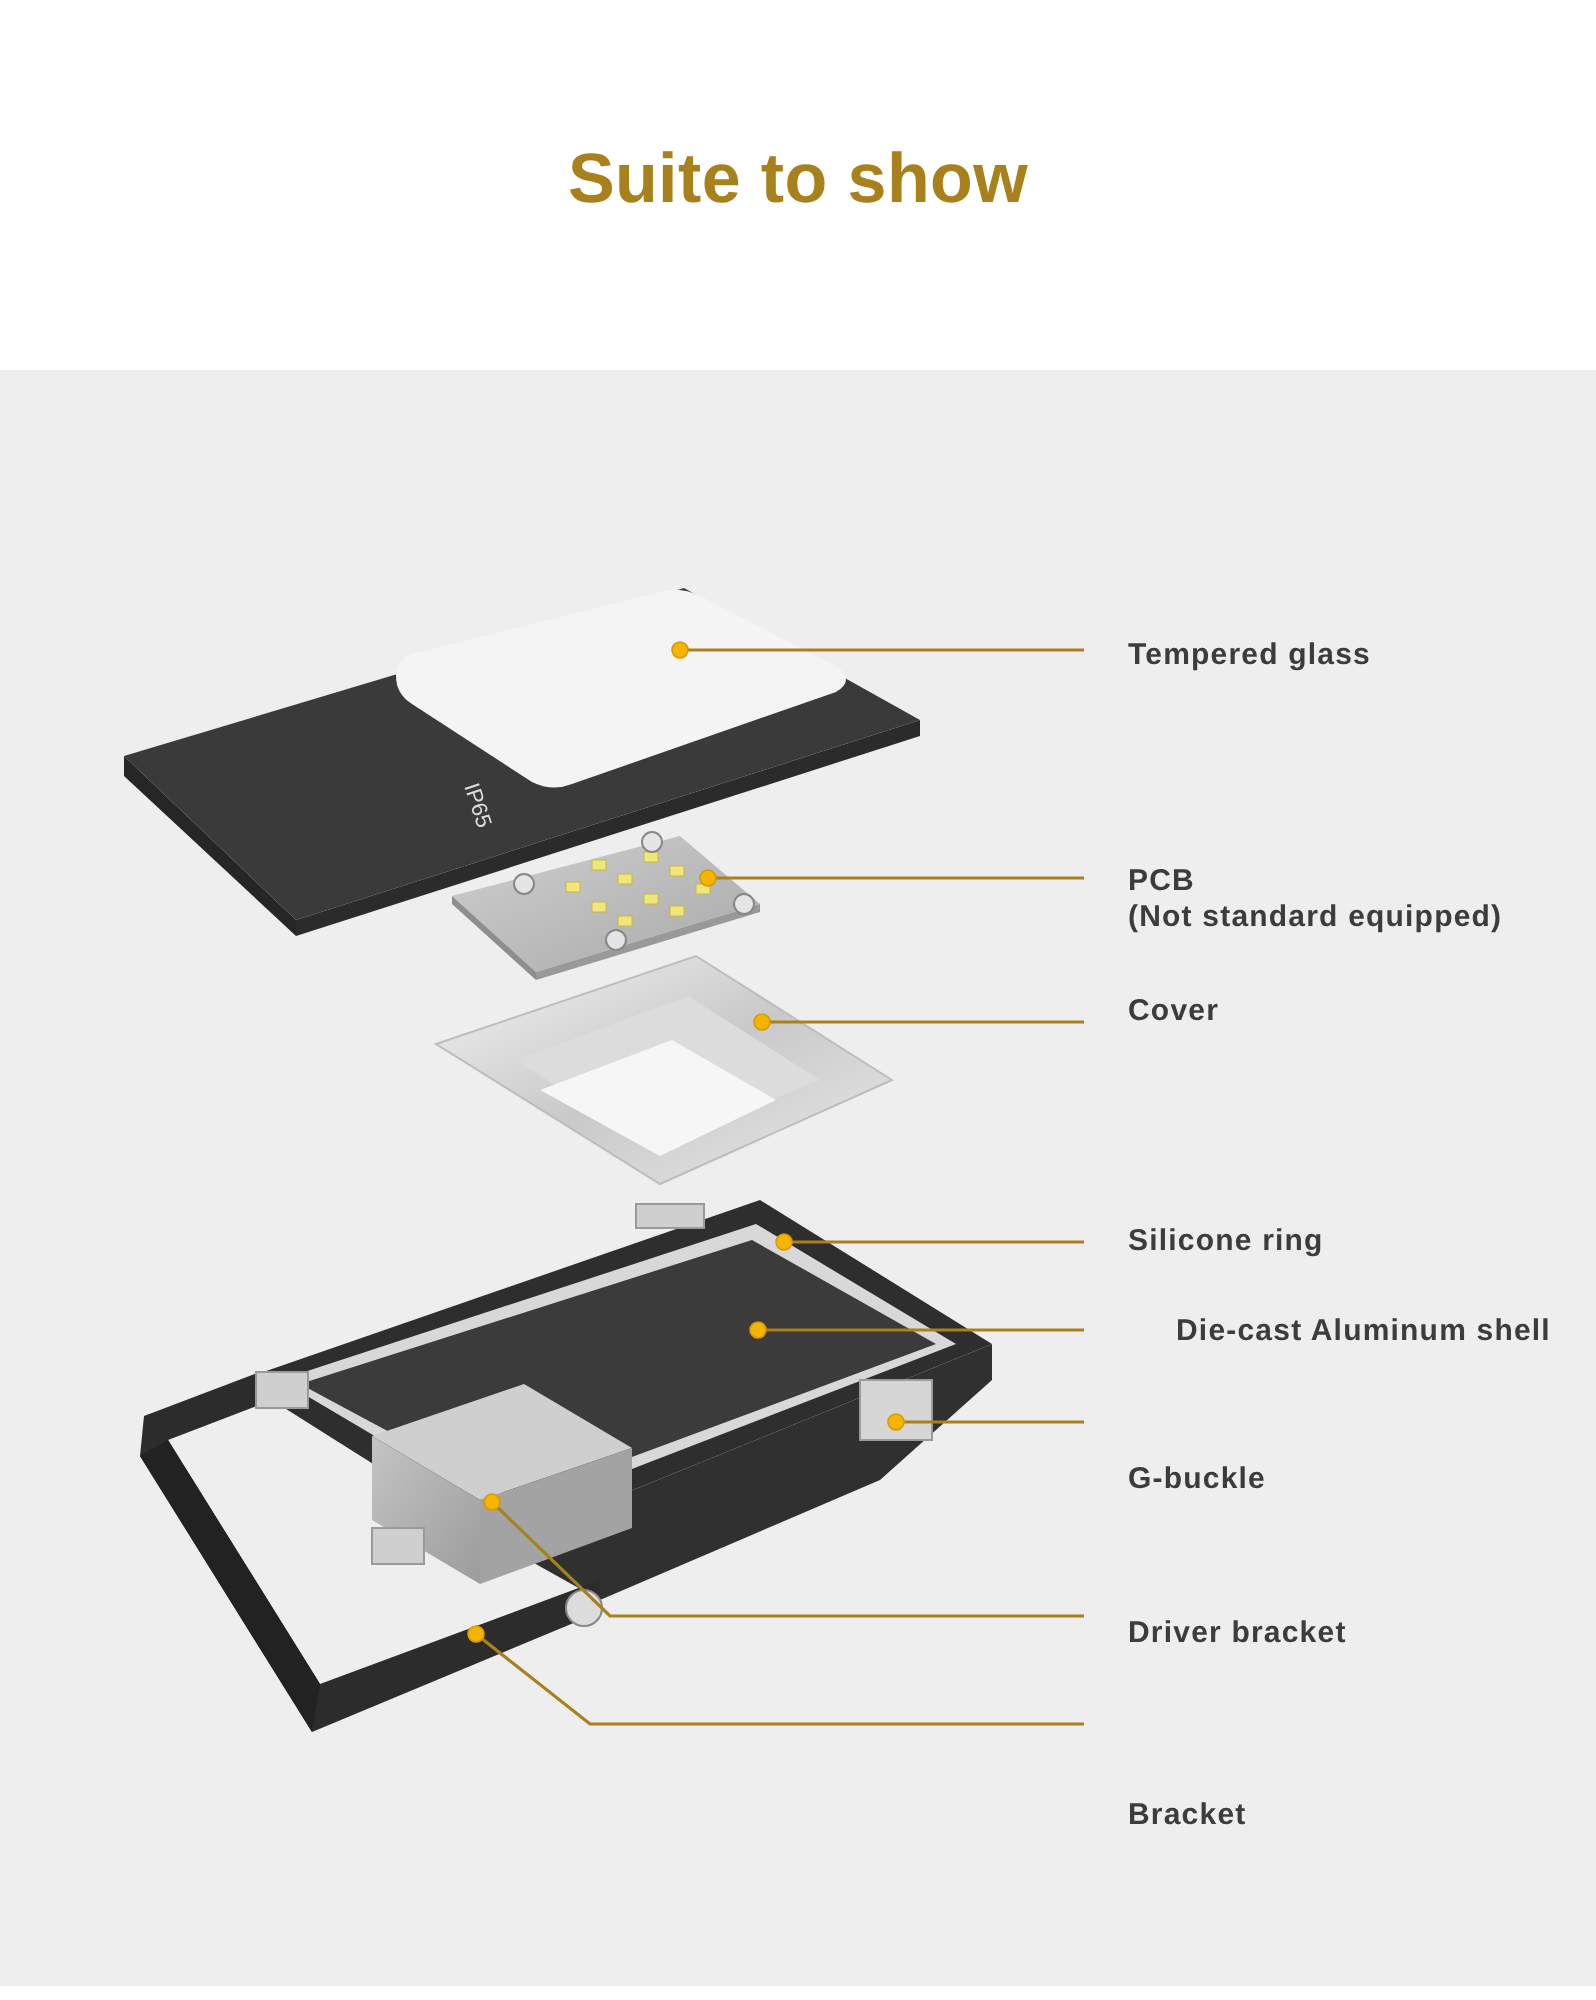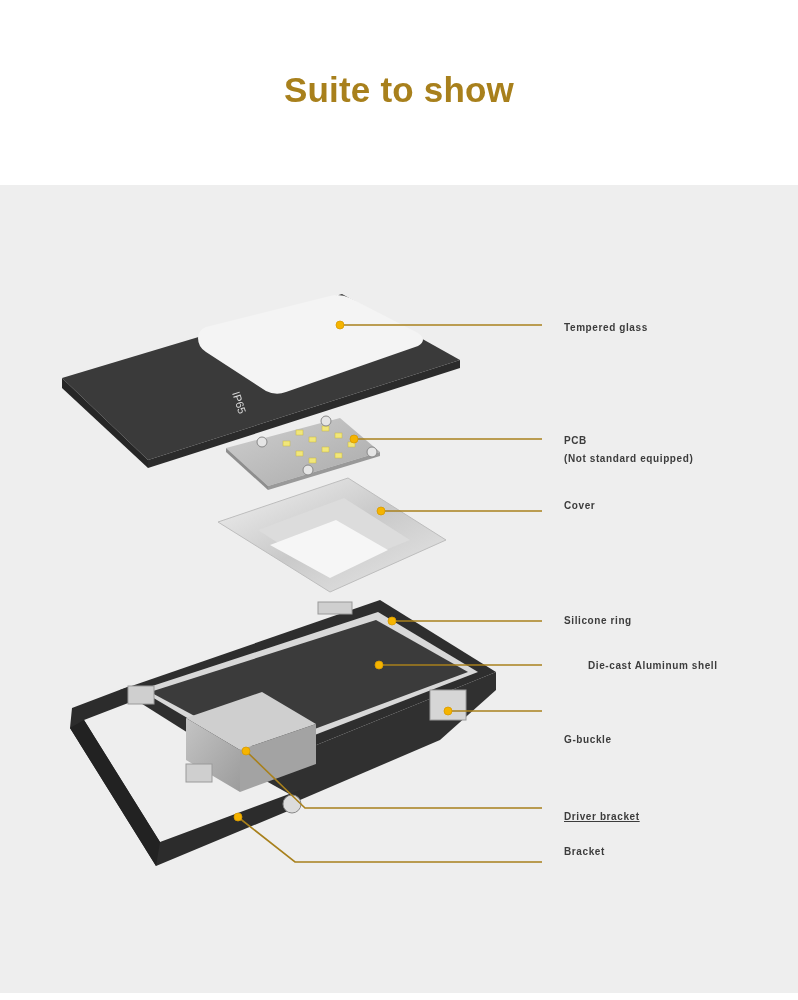--- a/index.html
+++ b/index.html
@@ -12,21 +12,21 @@
     font-family: "Liberation Sans", sans-serif; font-weight: bold; font-size: 35px;
     color: #a8801c; letter-spacing: 0.2px;
   }
   .panel {
     position: absolute; left: 0; top: 185px; width: 798px; height: 808px;
     background: #eeeeee;
   }
   .diagram-svg { position: absolute; left: 0; top: 0; }
   .label {
     position: absolute; left: 564px; font-family: "Liberation Sans", sans-serif;
-    font-weight: bold; font-size: 10px; color: #3c3c3c; letter-spacing: 0.6px;
+    font-weight: bold; font-size: 15px; color: #3c3c3c; letter-spacing: 0.6px;
     line-height: 18px; white-space: nowrap;
   }
 </style>
 </head>
 <body>
 
 <div class="title">Suite to show</div>
 
 <div class="panel"></div>
 
@@ -133,14 +133,14 @@
   </g>
 </svg>
 
 <div class="label" style="top:319px;">Tempered glass</div>
 <div class="label" style="top:432px;">PCB</div>
 <div class="label" style="top:450px;">(Not standard equipped)</div>
 <div class="label" style="top:497px;">Cover</div>
 <div class="label" style="top:612px;">Silicone ring</div>
 <div class="label" style="top:657px;margin-left:24px;">Die-cast  Aluminum shell</div>
 <div class="label" style="top:731px;">G-buckle</div>
-<div class="label" style="top:808px;text-decoration:underline;">Driver bracket</div>
-<div class="label" style="top:843px;text-align:right;">Bracket</div>
+<div class="label" style="top:808px;">Driver bracket</div>
+<div class="label" style="top:899px;text-align:right;">Bracket</div>
 
 </body></html>

